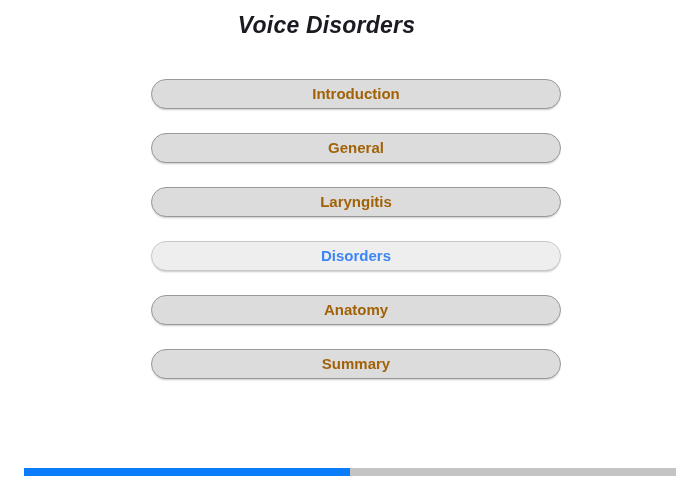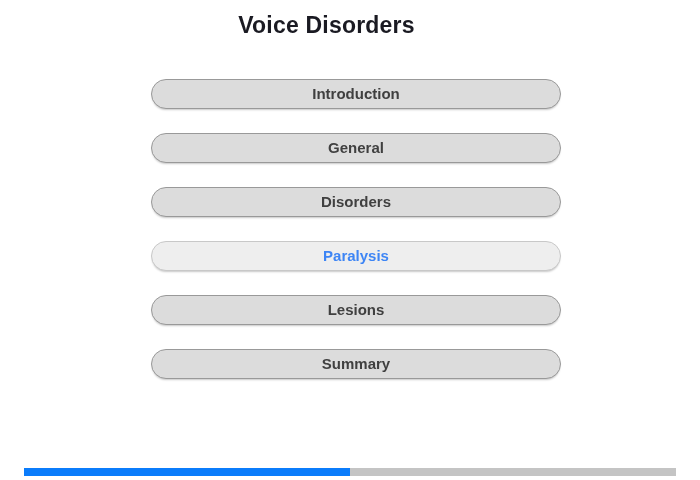--- a/index.html
+++ b/index.html
@@ -26,20 +26,21 @@
     position: absolute;
     top: 10px;
     left: 0;
     width: 653px;
     text-align: center;
     font-size: 23px;
     font-weight: bold;
     color: #1a1a22;
     letter-spacing: 0.2px;
     line-height: 30px;
+    font-style: italic;
   }
 
   .menu {
     position: absolute;
     top: 79px;
     left: 151px;
     width: 410px;
   }
 
   .menu-button {
@@ -50,21 +51,21 @@
     height: 30px;
     margin: 0 0 24px 0;
     border: 1px solid #999999;
     border-radius: 16px;
     background: #dcdcdc;
     box-shadow: 0 2px 2px -1px rgba(0, 0, 0, 0.22);
     text-align: center;
     font-family: "Liberation Sans", sans-serif;
     font-size: 15px;
     font-weight: bold;
-    color: #404040;
+    color: #a16207;
     line-height: 28px;
     cursor: pointer;
     outline: none;
     padding: 0;
     white-space: nowrap;
     overflow: hidden;
   }
 
   .menu-button:last-child {
     margin-bottom: 16px;
@@ -101,25 +102,25 @@
 
   <div class="page-title">Voice Disorders</div>
 
   <div class="menu">
 
     <button class="menu-button">Introduction</button>
 
     <button class="menu-button">General</button>
 
 
-    <button class="menu-button">Disorders</button>
+    <button class="menu-button">Laryngitis</button>
 
-    <button class="menu-button is-active">Paralysis</button>
+    <button class="menu-button is-active">Disorders</button>
 
-    <button class="menu-button">Lesions</button>
+    <button class="menu-button">Anatomy</button>
 
     <button class="menu-button">Summary</button>
 
   </div>
 
   <div class="progress-track">
     <div class="progress-fill" style="width: 50%;"></div>
   </div>
 
 </div>

